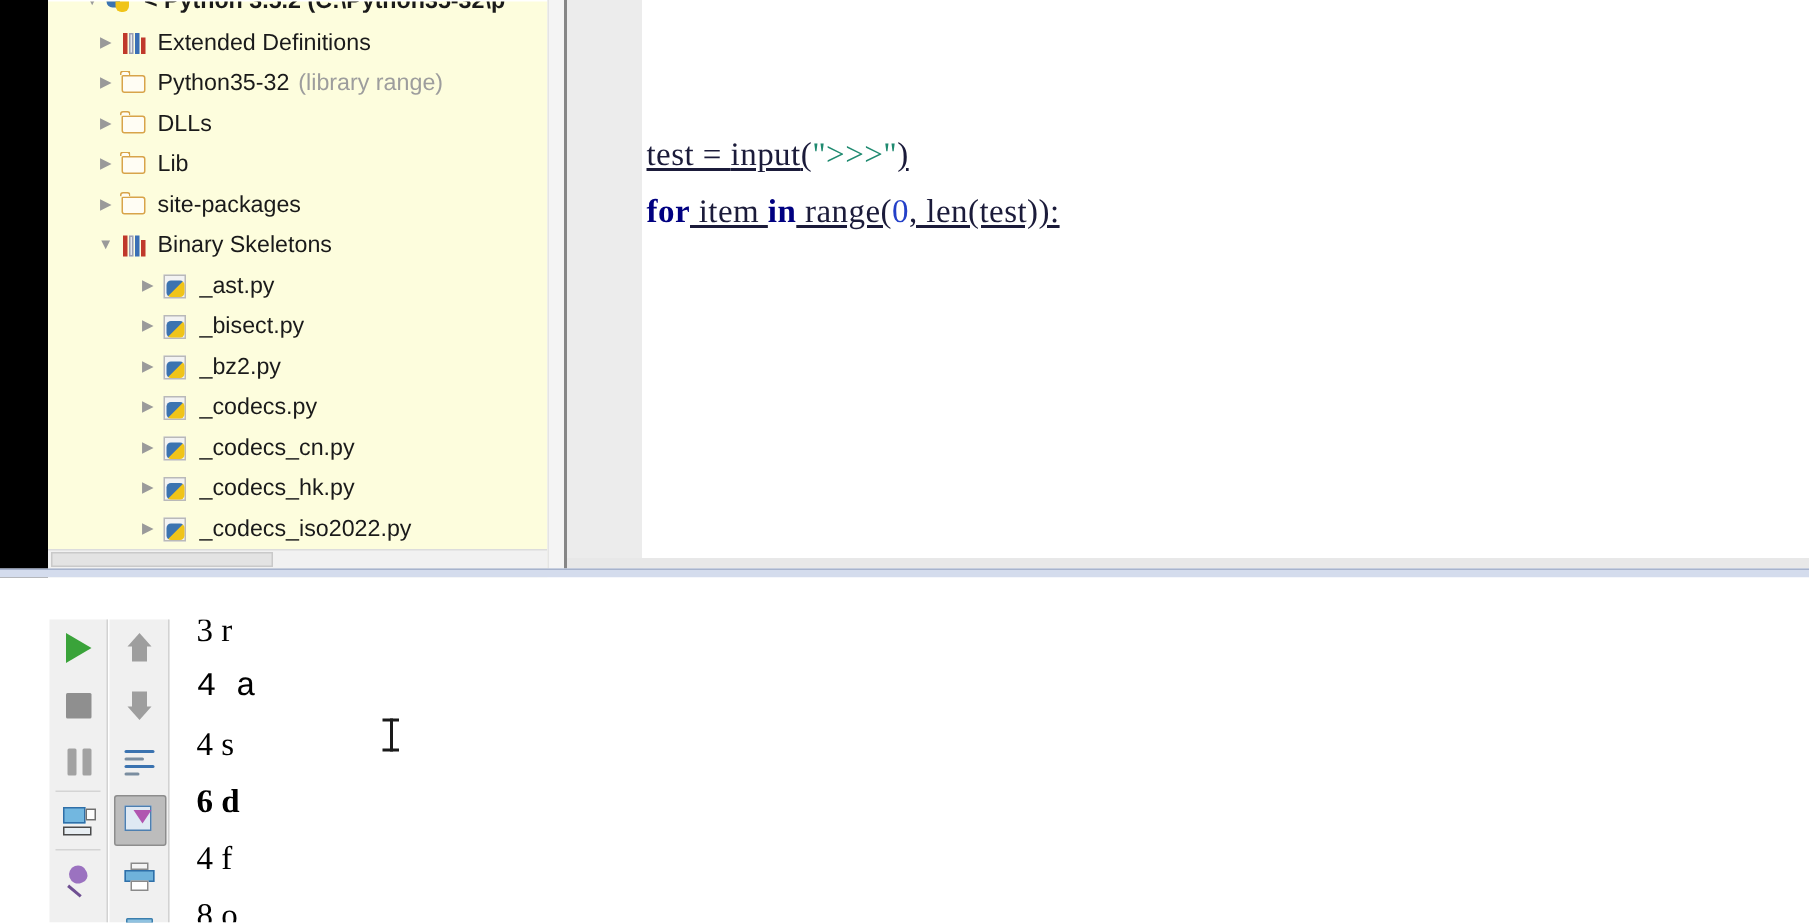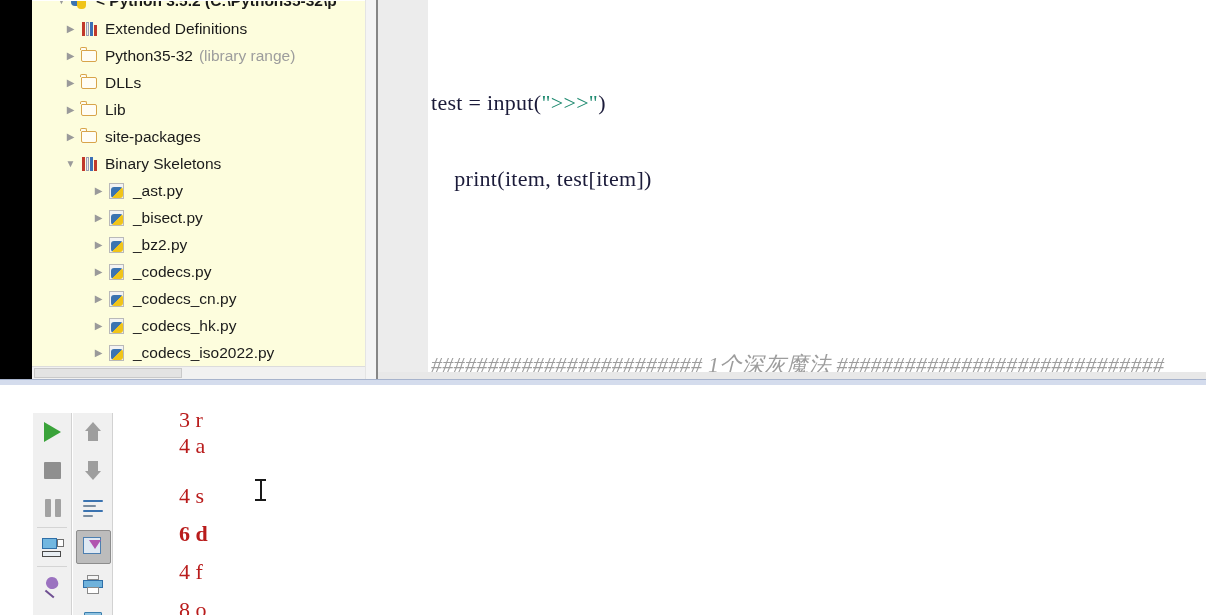--- a/index.html
+++ b/index.html
@@ -225,21 +225,21 @@
     left: 3px;
     white-space: pre;
     font-family: "Liberation Serif", "DejaVu Serif", serif;
     font-size: 22px;
     letter-spacing: 0.3px;
   }
   .cm { color: #9d9d9d; font-style: italic; }
   .kw { color: #000080; font-weight: bold; }
   .str { color: #1f8a70; }
   .num { color: #2440c8; }
-  .pl { color: #1b1b3a; }
+  .pl { color: #1b1b3a; text-decoration: underline; }
 
   
   #editor-bottom-strip {
     position: absolute;
     left: 378px; top: 372px;
     width: 828px; height: 7px;
     background: #e8e8e8;
   }
   #top-area-bottom-border {
     position: absolute;
@@ -428,22 +428,21 @@
     width: 1092px; height: 202px;
     background: #ffffff;
     overflow: hidden;
   }
   .out-line {
     position: absolute;
     left: 17px;
     white-space: pre;
     font-family: "Liberation Serif", "DejaVu Serif", serif;
     font-size: 22px;
-    color: #b91c1c;
-    margin-left: 48px;
+    color: #000000;
   }
   #ibeam {
     position: absolute;
     left: 141px; top: 66px;
     width: 11px; height: 22px;
   }
   #ibeam:before, #ibeam:after {
     content:""; position:absolute; left:0; width:11px; height:2px; background:#1a1a1a;
   }
   #ibeam:before { top:0; }
@@ -581,22 +580,21 @@
     </div>
     <div id="tree-bottom-fill"></div>
   </div>
 
   <div id="tree-vtrack"></div>
   <div id="panel-divider"></div>
 
   <div id="editor-gutter"></div>
   <div id="editor-area">
       <div class="code-line" style="top: 90px;"><span class="pl">test = </span><span class="pl">input</span><span class="pl">(</span><span class="str">"&gt;&gt;&gt;"</span><span class="pl">)</span></div>
-      <div class="code-line" style="top: 166px;"><span class="pl">    print(item, test[item])</span></div>
-      <div class="code-line" style="top: 350px;"><span class="cm">######################## 1个深灰魔法 #############################</span></div>
+      <div class="code-line" style="top: 128px;"><span class="kw">for</span><span class="pl"> item </span><span class="kw">in</span><span class="pl"> range(</span><span class="num">0</span><span class="pl">, len(test)):</span></div>
     </div>
   <div id="editor-bottom-strip"></div>
 </div>
 <div id="top-area-bottom-border"></div>
 
 <div id="run-panel">
 
 
   <div class="tool-col" id="tool-col-1">
     <div class="tool-btn">
@@ -665,19 +663,19 @@
         <span class="lid"></span>
       </span>
     </div>
   </div>
 
   <div id="console">
     <div id="ibeam">
         <i></i>
       </div>
   <div class="out-line" style="top: -6px;">3 r</div>
-      <div class="out-line" style="top: 20px;">4 a</div>
+      <div class="out-line" style="top: 32px; font-family: Liberation Mono, monospace;">4 a</div>
       <div class="out-line" style="top: 70px;">4 s</div>
       <div class="out-line" style="top: 108px; font-weight: bold;">6 d</div>
       <div class="out-line" style="top: 146px;">4 f</div>
       <div class="out-line" style="top: 184px;">8 o</div>
     </div>
 </div>
 
 </body></html>

